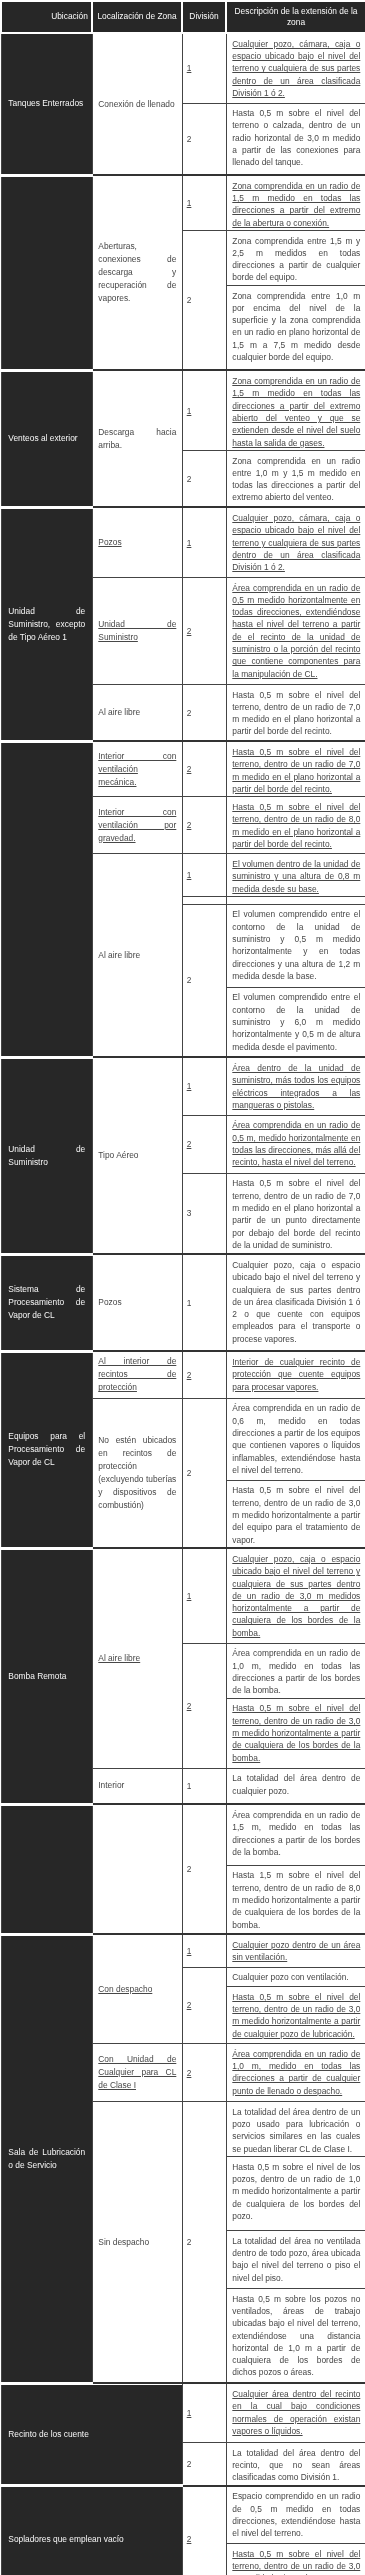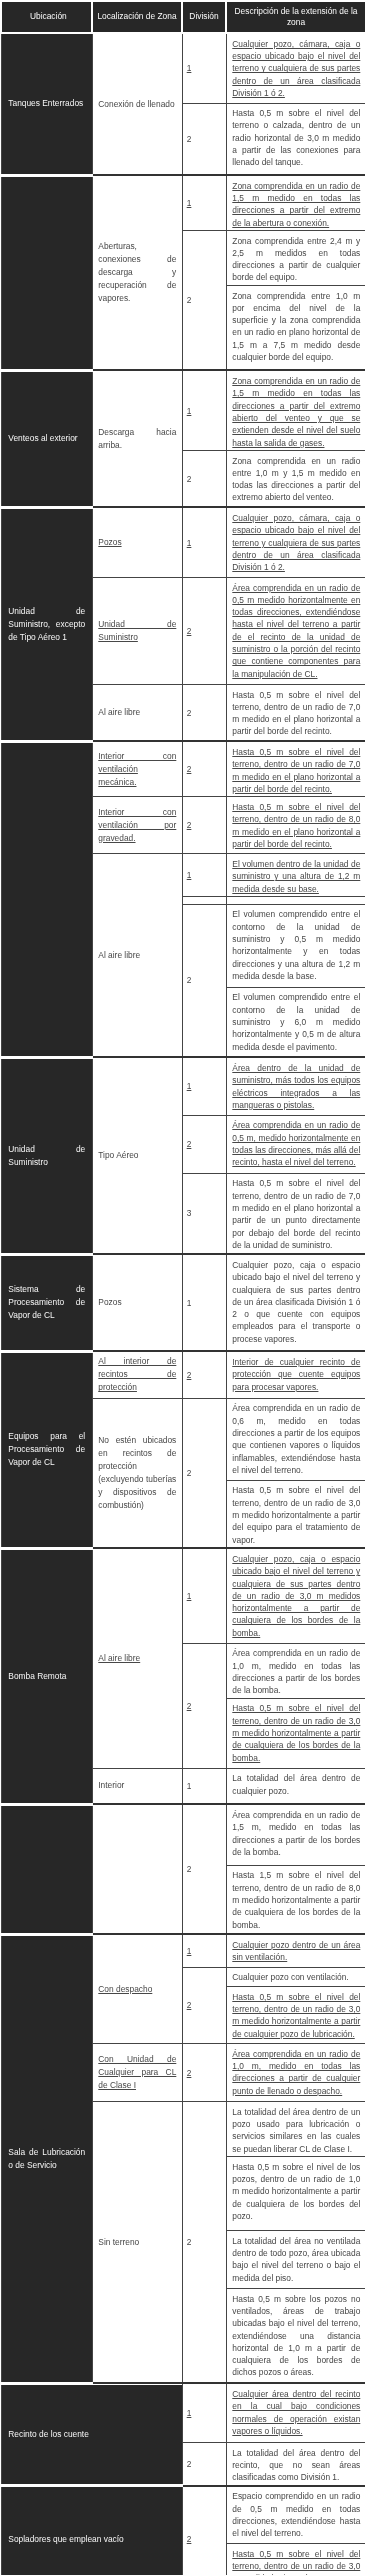--- a/index.html
+++ b/index.html
@@ -3,21 +3,21 @@
 <meta charset="utf-8">
 <style>
   html,body { margin:0; padding:0; background:#ffffff; }
   body { width:365px; font-family:"Liberation Sans", sans-serif; }
   table.ztable { width:365px; border-collapse:collapse; table-layout:fixed; background:#ffffff; }
   th {
     background:#272727; color:#fbfbfb; font-weight:normal;
     font-size:8.4px; line-height:11.5px; text-align:center; vertical-align:middle;
     border:2.1px solid #ffffff; padding:1px 3.1px;
   }
-  th.h-ubi { text-align:center; padding-left:6.8px; }
+  th.h-ubi { text-align:right; padding-left:6.8px; }
   td { border:1px solid #444444; font-size:8.4px; color:#474747; overflow:hidden; }
   td.ubi {
     background:#272727; color:#f7f7f7; vertical-align:middle;
     text-align:justify; padding:3.1px 6.3px 3.1px 6.8px; line-height:13px;
     border-bottom:3.1px solid #ffffff;
   }
   td.ubi-last { border-bottom:1.6px solid #444444; }
   td.loc { vertical-align:middle; text-align:justify; padding:3.1px 5.2px 3.1px 5.8px; line-height:13px; }
   td.div { vertical-align:middle; text-align:left; padding:1px 2.1px 1px 4.2px; }
   td.desc { vertical-align:top; text-align:justify; padding:3.7px 5.2px 1px 5.8px; line-height:12.3px; }
@@ -57,21 +57,21 @@
     </tr>
 
     <tr style="height:54px">
       <td class="ubi" rowspan="3"></td>
       <td class="loc b5" rowspan="3">Aberturas, conexiones de descarga y recuperación de vapores.</td>
       <td class="div b3">1</td>
       <td class="desc b3">Zona comprendida en un radio de 1,5 m medido en todas las direcciones a partir del extremo de la abertura o conexión.</td>
     </tr>
     <tr style="height:55px">
       <td class="div b5" rowspan="2">2</td>
-      <td class="desc">Zona comprendida entre 2,4 m y 2,5 m medidos en todas direcciones a partir de cualquier borde del equipo.</td>
+      <td class="desc">Zona comprendida entre 1,5 m y 2,5 m medidos en todas direcciones a partir de cualquier borde del equipo.</td>
     </tr>
     <tr style="height:85px">
       <td class="desc b5">Zona comprendida entre 1,0 m por encima del nivel de la superficie y la zona comprendida en un radio en plano horizontal de 1,5 m a 7,5 m medido desde cualquier borde del equipo.</td>
     </tr>
 
     <tr style="height:80px">
       <td class="ubi" rowspan="2">Venteos al exterior</td>
       <td class="loc b5" rowspan="2">Descarga hacia arriba.</td>
       <td class="div b3">1</td>
       <td class="desc b3">Zona comprendida en un radio de 1,5 m medido en todas las direcciones a partir del extremo abierto del venteo y que se extienden desde el nivel del suelo hasta la salida de gases.</td>
@@ -105,21 +105,21 @@
       <td class="desc b3">Hasta 0,5 m sobre el nivel del terreno, dentro de un radio de 7,0 m medido en el plano horizontal a partir del borde del recinto.</td>
     </tr>
     <tr style="height:57px">
       <td class="loc b3">Interior con ventilación por gravedad.</td>
       <td class="div b3">2</td>
       <td class="desc b3">Hasta 0,5 m sobre el nivel del terreno, dentro de un radio de 8,0 m medido en el plano horizontal a partir del borde del recinto.</td>
     </tr>
     <tr style="height:42px">
       <td class="loc b5" rowspan="4">Al aire libre</td>
       <td class="div b3">1</td>
-      <td class="desc b3">El volumen dentro de la unidad de suministro y una altura de 1,2 m medida desde su base.</td>
+      <td class="desc b3">El volumen dentro de la unidad de suministro y una altura de 0,8 m medida desde su base.</td>
     </tr>
     <tr style="height:7.9px">
       <td class="div sp b3"></td>
       <td class="desc sp b3"></td>
     </tr>
     <tr style="height:83px">
       <td class="div b5" rowspan="2">2</td>
       <td class="desc">El volumen comprendido entre el contorno de la unidad de suministro y 0,5 m medido horizontalmente y en todas direcciones y una altura de 1,2 m medida desde la base.</td>
     </tr>
     <tr style="height:70px">
@@ -204,29 +204,29 @@
     </tr>
     <tr style="height:57px">
       <td class="desc b3">Hasta 0,5 m sobre el nivel del terreno, dentro de un radio de 3,0 m medido horizontalmente a partir de cualquier pozo de lubricación.</td>
     </tr>
     <tr style="height:58px">
       <td class="loc b3">Con Unidad de Cualquier para CL de Clase I</td>
       <td class="div b3">2</td>
       <td class="desc b3">Área comprendida en un radio de 1,0 m, medido en todas las direcciones a partir de cualquier punto de llenado o despacho.</td>
     </tr>
     <tr style="height:52px">
-      <td class="loc b5" rowspan="4">Sin terreno</td>
+      <td class="loc b5" rowspan="4">Sin despacho</td>
       <td class="div b5" rowspan="4">2</td>
       <td class="desc">La totalidad del área dentro de un pozo usado para lubricación o servicios similares en las cuales se puedan liberar CL de Clase I.</td>
     </tr>
     <tr style="height:74px">
       <td class="desc">Hasta 0,5 m sobre el nivel de los pozos, dentro de un radio de 1,0 m medido horizontalmente a partir de cualquiera de los bordes del pozo.</td>
     </tr>
     <tr style="height:58px">
-      <td class="desc">La totalidad del área no ventilada dentro de todo pozo, área ubicada bajo el nivel del terreno o bajo el medida del piso.</td>
+      <td class="desc">La totalidad del área no ventilada dentro de todo pozo, área ubicada bajo el nivel del terreno o piso el nivel del piso.</td>
     </tr>
     <tr style="height:95px">
       <td class="desc b5">Hasta 0,5 m sobre los pozos no ventilados, áreas de trabajo ubicadas bajo el nivel del terreno, extendiéndose una distancia horizontal de 1,0 m a partir de cualquiera de los bordes de dichos pozos o áreas.</td>
     </tr>
 
     <tr style="height:59px">
       <td class="ubi" colspan="2" rowspan="2">Recinto de los cuente</td>
       <td class="div b3">1</td>
       <td class="desc b3">Cualquier área dentro del recinto en la cual bajo condiciones normales de operación existan vapores o líquidos.</td>
     </tr>

